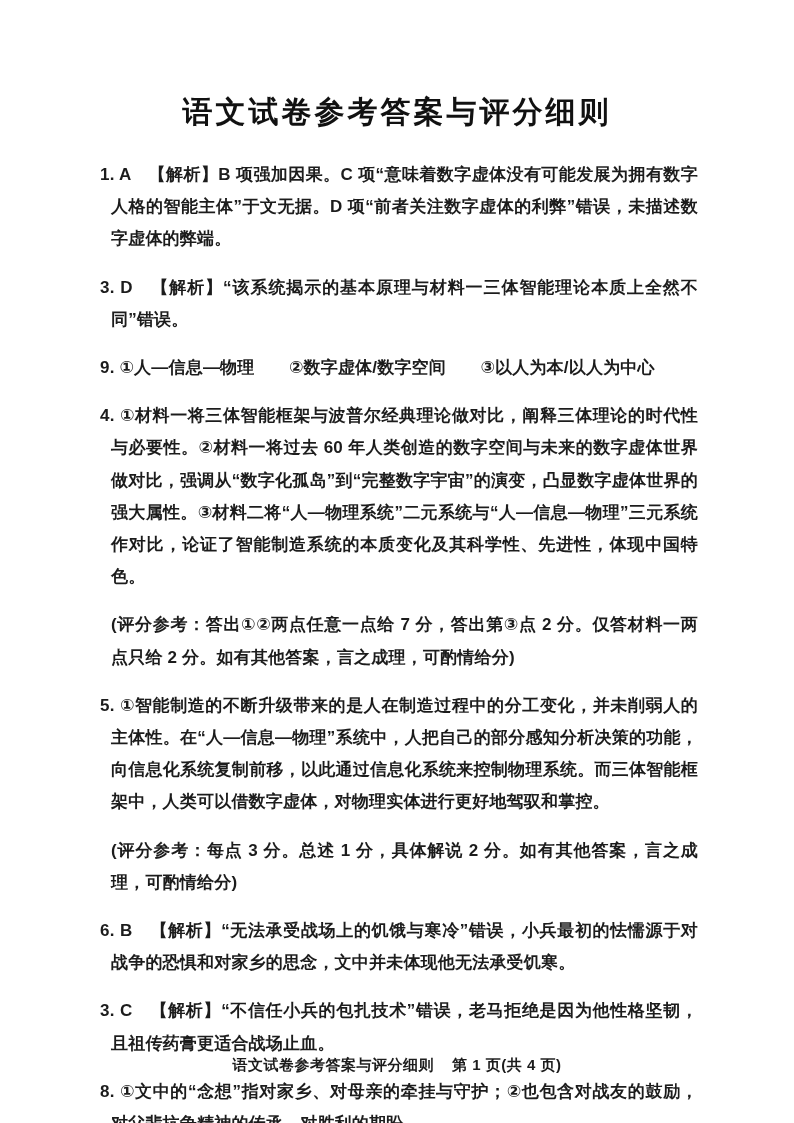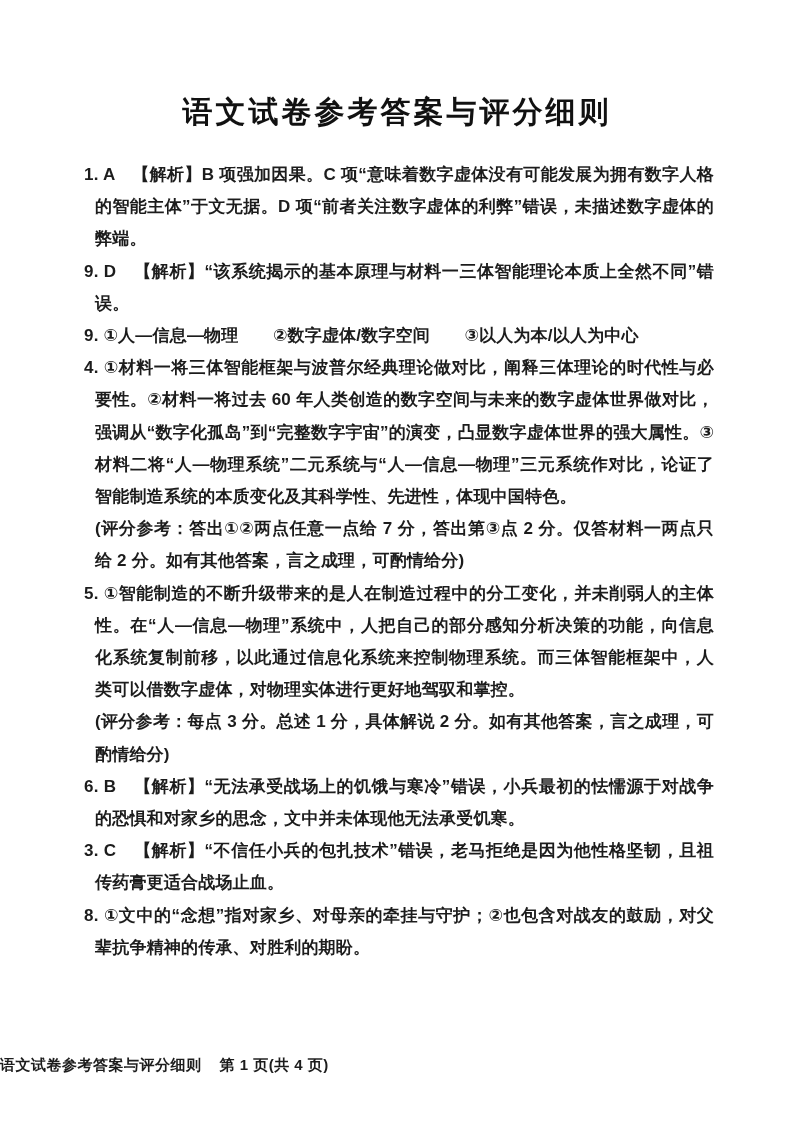--- a/index.html
+++ b/index.html
@@ -28,54 +28,54 @@
     color: #111111;
   }
   .answers {
     margin: 26px 80px 0 84px; 
     font-size: 17px;
     font-weight: 600;
     line-height: 32.2px;
     letter-spacing: 0.2px;
   }
   .para {
-    margin: 0;
+    margin: 16px;
     padding-left: 11px;       
     text-align: justify;
     text-align-last: left;
   }
   .para.lead {
     text-indent: -11px;       
   }
   .page-footer {
     position: absolute;
     left: 0;
     right: 0;
     top: 1056px;
-    text-align: left;
+    text-align: center;
     font-size: 15px;
     font-weight: 600;
     color: #1c1c1c;
     letter-spacing: 0.5px;
   }
   .page-footer .gap {
     display: inline-block;
     width: 18px;
   }
 </style>
 </head>
 <body>
 
 <div class="page">
 
   <h1 class="doc-title">语文试卷参考答案与评分细则</h1>
 
   <div class="answers">
     <p class="para lead">1. A　【解析】B 项强加因果。C 项“意味着数字虚体没有可能发展为拥有数字人格的智能主体”于文无据。D 项“前者关注数字虚体的利弊”错误，未描述数字虚体的弊端。</p>
-    <p class="para lead">9. D　【解析】“该系统揭示的基本原理与材料一三体智能理论本质上全然不同”错误。</p>
+    <p class="para lead">3. D　【解析】“该系统揭示的基本原理与材料一三体智能理论本质上全然不同”错误。</p>
     <p class="para lead">9. ①人—信息—物理　　②数字虚体/数字空间　　③以人为本/以人为中心</p>
     <p class="para lead">4. ①材料一将三体智能框架与波普尔经典理论做对比，阐释三体理论的时代性与必要性。②材料一将过去 60 年人类创造的数字空间与未来的数字虚体世界做对比，强调从“数字化孤岛”到“完整数字宇宙”的演变，凸显数字虚体世界的强大属性。③材料二将“人—物理系统”二元系统与“人—信息—物理”三元系统作对比，论证了智能制造系统的本质变化及其科学性、先进性，体现中国特色。</p>
     <p class="para">(评分参考：答出①②两点任意一点给 7 分，答出第③点 2 分。仅答材料一两点只给 2 分。如有其他答案，言之成理，可酌情给分)</p>
     <p class="para lead">5. ①智能制造的不断升级带来的是人在制造过程中的分工变化，并未削弱人的主体性。在“人—信息—物理”系统中，人把自己的部分感知分析决策的功能，向信息化系统复制前移，以此通过信息化系统来控制物理系统。而三体智能框架中，人类可以借数字虚体，对物理实体进行更好地驾驭和掌控。</p>
     <p class="para">(评分参考：每点 3 分。总述 1 分，具体解说 2 分。如有其他答案，言之成理，可酌情给分)</p>
     <p class="para lead">6. B　【解析】“无法承受战场上的饥饿与寒冷”错误，小兵最初的怯懦源于对战争的恐惧和对家乡的思念，文中并未体现他无法承受饥寒。</p>
     <p class="para lead">3. C　【解析】“不信任小兵的包扎技术”错误，老马拒绝是因为他性格坚韧，且祖传药膏更适合战场止血。</p>
     <p class="para lead">8. ①文中的“念想”指对家乡、对母亲的牵挂与守护；②也包含对战友的鼓励，对父辈抗争精神的传承、对胜利的期盼。</p>
 
   </div>

